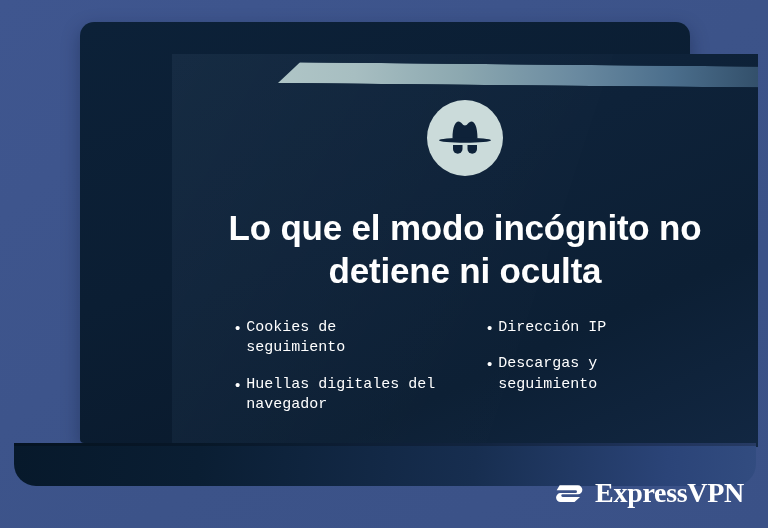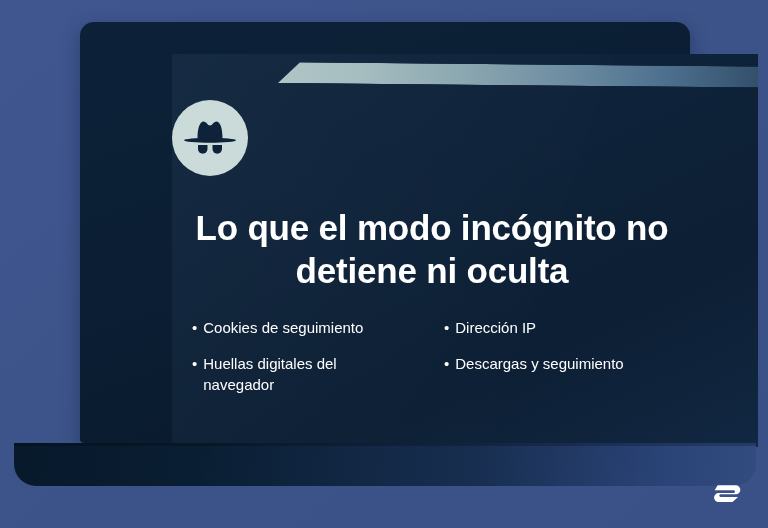--- a/index.html
+++ b/index.html
@@ -88,21 +88,21 @@
 
   
   .screen-content {
     position: absolute;
     left: 0;
     top: 0;
     width: 586px;
     height: 393px;
     display: flex;
     flex-direction: column;
-    align-items: flex-start;
+    align-items: center;
   }
 
   .incognito-badge {
     margin-top: 46px;
     width: 76px;
     height: 76px;
     border-radius: 50%;
     background: #CBDBDA;
     display: flex;
     align-items: center;
@@ -144,20 +144,21 @@
   .bullet-dot {
     flex: 0 0 auto;
     color: #FFFFFF;
     font-size: 15px;
     line-height: 1.35;
     margin-right: 6px;
   }
 
   .bullet-text {
     flex: 1 1 auto;
+    font-family: Liberation Mono, monospace;
   }
 
   
   .brand {
     position: absolute;
     right: 24px;
     bottom: 18px;
     display: flex;
     align-items: center;
     gap: 9px;
@@ -231,15 +232,16 @@
       </div>
     </div>
   </div>
 
   <div class="laptop-base"></div>
 
   <div class="brand">
     <svg class="brand-mark" viewBox="0 0 40 40">
       <path d="M9 11 H30.5 A5.2 5.2 0 0 1 30.5 21.4 H12.5 A1.6 1.6 0 0 0 12.5 24.6 H33 L26.5 30.5 H10 A5.2 5.2 0 0 1 10 20.1 H27.8 A1.6 1.6 0 0 0 27.8 16.9 H5.5 Z" fill="#FFFFFF"></path>
     </svg>
+    <span class="brand-name">ExpressVPN</span>
   </div>
 
 </div>
 
 </body></html>

